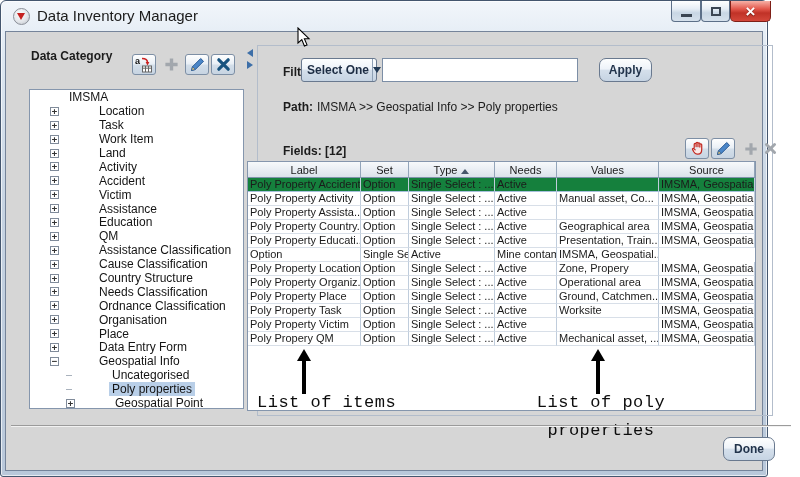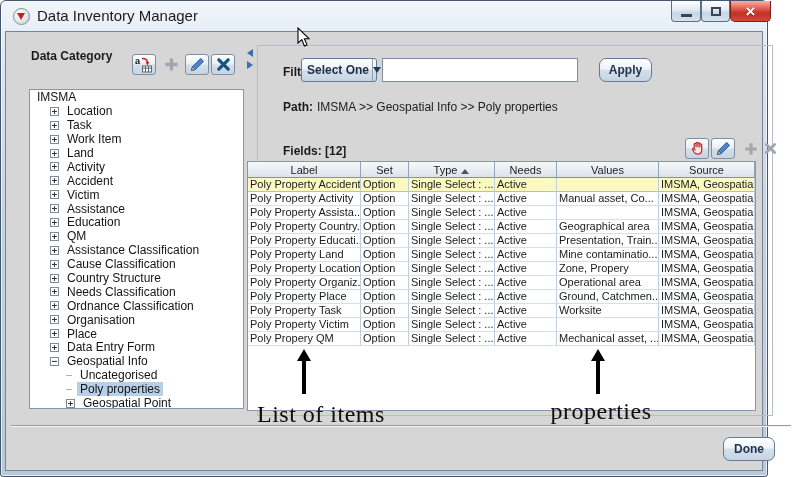--- a/index.html
+++ b/index.html
@@ -42,21 +42,21 @@
     display:flex;align-items:center;justify-content:center;}
   .ticon-flat{position:absolute;width:24px;height:21px;display:flex;align-items:center;justify-content:center;}
 
   
   .dc-label{position:absolute;left:30px;top:48px;font-size:12px;font-weight:bold;color:#1c1c1c;}
   .tree-box{position:absolute;left:28px;top:88px;width:215px;height:320px;background:#fff;border:1px solid #8596ad;overflow:hidden;}
   .tree-row{height:13.9px;display:flex;align-items:center;font-size:12px;color:#141414;white-space:nowrap;padding-top:1px;}
   .toggle{width:9px;height:9px;border:1px solid #808b9a;background:#fff;flex:0 0 9px;
     font:bold 9px/7px "DejaVu Sans Mono",monospace;text-align:center;color:#333;margin-right:5px;}
   .dash{width:6px;height:1px;background:#a9b2bd;flex:0 0 6px;margin-right:5px;}
-  .tree-label{padding:0 3px;}
+  .tree-label{padding:0 3px;margin-left:32px;}
   .tree-label.selected{background:#b9cfe8;}
 
   
   .sp-left{position:absolute;left:246px;top:48px;width:0;height:0;border-top:4px solid transparent;border-bottom:4px solid transparent;border-right:6px solid #3d6fa8;}
   .sp-right{position:absolute;left:246px;top:60px;width:0;height:0;border-top:4px solid transparent;border-bottom:4px solid transparent;border-left:6px solid #3d6fa8;}
 
   
   .right-panel{position:absolute;left:256px;top:44px;width:516px;height:371px;border:1px solid #b3bdcb;}
   .flabel{position:absolute;font-size:12px;font-weight:bold;color:#1c1c1c;}
   .fvalue{position:absolute;font-size:12px;color:#1c1c1c;}
@@ -70,27 +70,27 @@
 
   
   .scrollpane{position:absolute;left:246px;top:160px;width:509px;height:250px;background:#fff;border:1px solid #8596ad;}
   .grid{display:grid;grid-template-columns:113px 48px 86px 62px 102px 96px;width:507px;}
   .hcell{height:16px;font-size:11px;color:#1b1b1b;text-align:center;line-height:16px;
     background:linear-gradient(180deg,#f7f9fb 0%,#e8edf3 55%,#dbe2ea 100%);
     border-right:1px solid #93a5ba;border-bottom:1px solid #7f93ab;white-space:nowrap;overflow:hidden;}
   .sort-up{display:inline-block;width:0;height:0;border-left:4px solid transparent;border-right:4px solid transparent;border-bottom:5px solid #47576b;margin-left:4px;}
   .bcell{height:14px;font-size:11px;color:#1b1b1b;line-height:13px;padding:0 2px;
     border-right:1px solid #c0cddc;border-bottom:1px solid #d8dfe8;white-space:nowrap;overflow:hidden;}
-  .row-sel .bcell{background:#fef9c3;border-bottom-color:#a7c0dc;}
+  .row-sel .bcell{background:#15803d;border-bottom-color:#a7c0dc;}
 
   
   .ann-arrow{position:absolute;width:14px;}
   .ann-arrow .head{width:0;height:0;border-left:7px solid transparent;border-right:7px solid transparent;border-bottom:12px solid #000;}
   .ann-arrow .stem{width:4px;height:33px;background:#000;margin-left:5px;}
-  .ann-text{position:absolute;font-size:24px;color:#0d0d0d;font-family:Liberation Serif, serif;letter-spacing:0.5px;margin-top:8px;}
+  .ann-text{position:absolute;font-size:17px;color:#0d0d0d;font-family:Liberation Mono, monospace;letter-spacing:0.5px;}
 
   .separator{position:absolute;left:10px;top:424px;width:780px;height:2px;border-top:1px solid #9b9b9b;border-bottom:1px solid #f2f2f2;}
 
   .cursor{position:absolute;left:296px;top:26px;z-index:50;}
 </style>
 </head>
 <body>
 
 <div class="window">
 
@@ -347,21 +347,20 @@
         </div>
         <div class="grid">
           <div class="bcell">Poly Property Educati...</div>
           <div class="bcell">Option</div>
           <div class="bcell">Single Select : ...</div>
           <div class="bcell">Active</div>
           <div class="bcell">Presentation, Train...</div>
           <div class="bcell">IMSMA, Geospatial...</div>
         </div>
         <div class="grid">
-          <div class="bcell">Poly Property Land</div>
           <div class="bcell">Option</div>
           <div class="bcell">Single Select : ...</div>
           <div class="bcell">Active</div>
           <div class="bcell">Mine contaminatio...</div>
           <div class="bcell">IMSMA, Geospatial...</div>
         </div>
         <div class="grid">
           <div class="bcell">Poly Property Location</div>
           <div class="bcell">Option</div>
           <div class="bcell">Single Select : ...</div>
@@ -416,20 +415,21 @@
       <div class="head"></div>
       <div class="stem"></div>
     </div>
   <div class="ann-text" style="left:256px;top:392px;">List of items</div>
 
   <div class="ann-arrow" style="left:590px;top:348px;">
       <div class="head"></div>
       <div class="stem"></div>
     </div>
   <div class="ann-text" style="left:520px;top:388px;width:160px;text-align:center;line-height:28px;">
+    <div>List of poly</div>
     <div>properties</div>
   </div>
 
   <div class="separator"></div>
   <div class="jbtn" style="left:722px;top:436px;width:52px;height:24px;">Done</div>
 
   <div class="cursor">
     <svg width="15" height="21" viewBox="0 0 15 21">
         <polygon points="1,1 1,16 4.8,12.6 7.4,19 10,17.9 7.4,11.7 12,11.7" fill="#fff" stroke="#000" stroke-width="1.1"></polygon>
       </svg>

